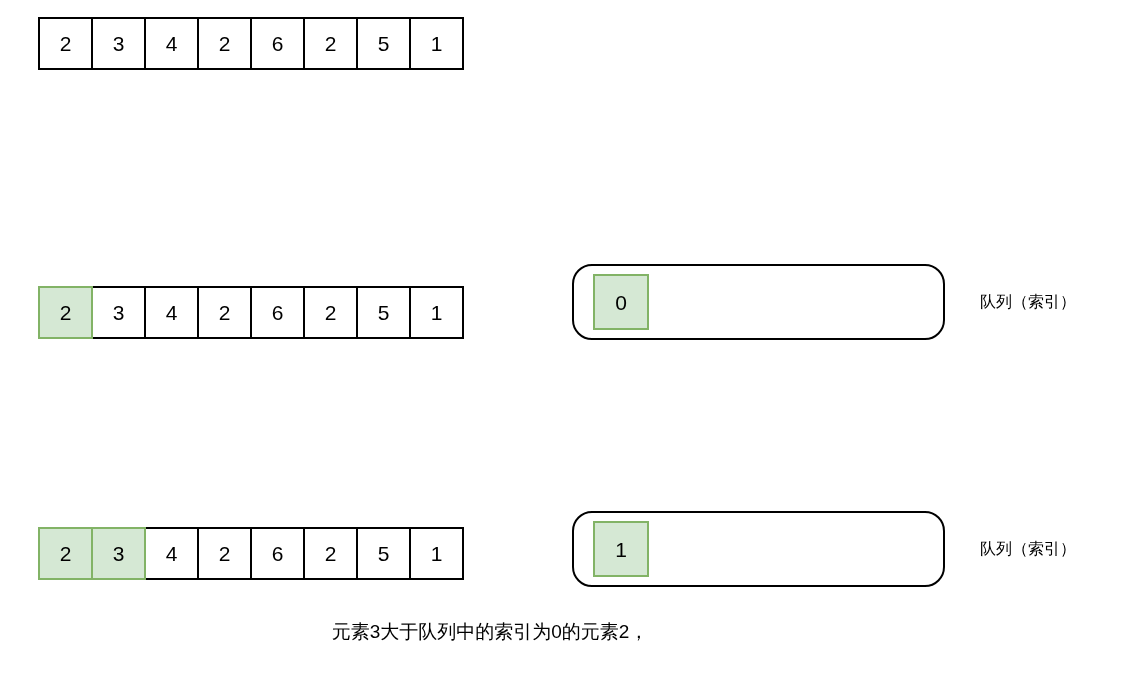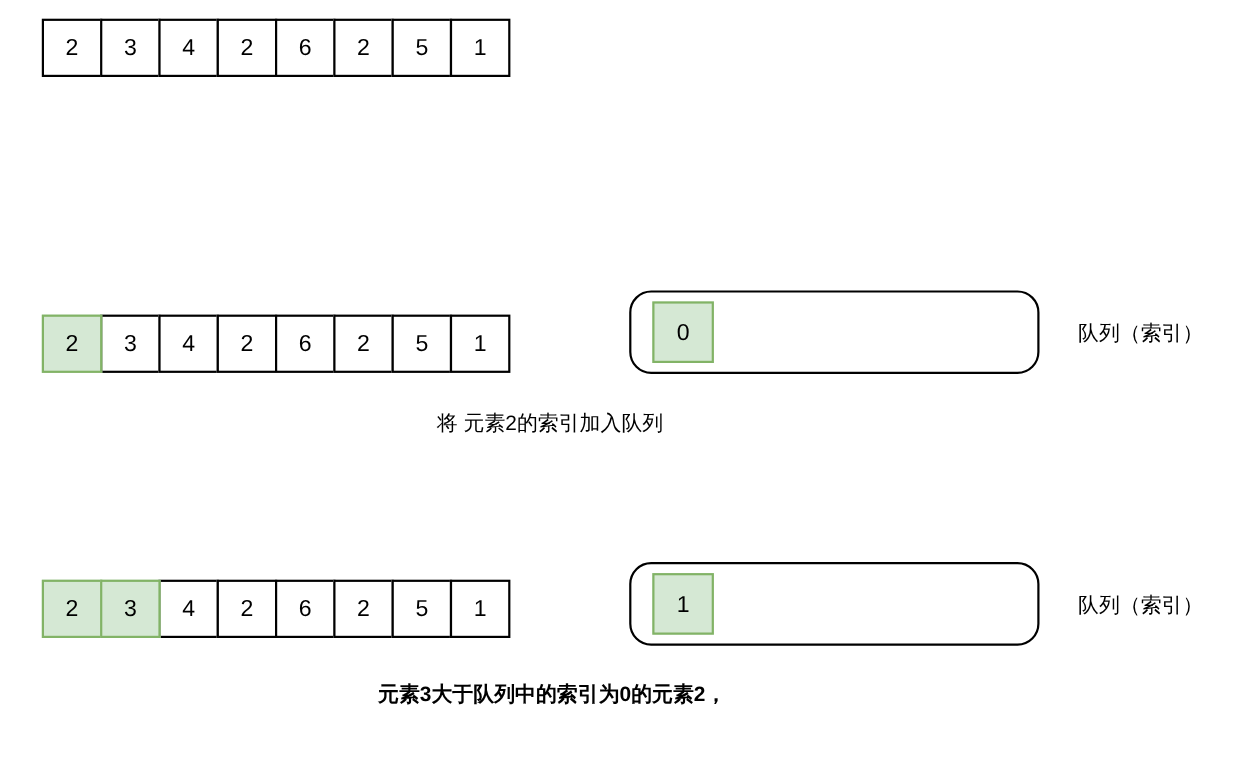--- a/index.html
+++ b/index.html
@@ -76,21 +76,21 @@
     align-items: center;
     justify-content: center;
     font-size: 21px;
     line-height: 1;
     color: #000000;
   }
 
   
   .side-label {
     position: absolute;
-    font-size: 19px;
+    font-size: 16px;
     line-height: 1;
     white-space: nowrap;
     color: #000000;
   }
   .caption {
     position: absolute;
     font-size: 19px;
     line-height: 25px;
     text-align: center;
     white-space: nowrap;
@@ -126,38 +126,35 @@
     <div class="cell">5</div>
     <div class="cell">1</div>
   </div>
 
   <div class="queue" style="left:572px; top:264px; width:373px; height:76px;">
     <div class="qitem">0</div>
   </div>
 
   <div class="side-label" style="left:980px; top:294px;">队列（索引）</div>
 
-  <div class="caption" style="left:0px; top:373px; width:1000px;">
-    <span class="ln">将 元素2的索引加入队列</span>
-  </div>
 
   <div class="array" style="left:38px; top:527px;">
     <div class="cell hl">2</div>
     <div class="cell hl">3</div>
     <div class="cell">4</div>
     <div class="cell">2</div>
     <div class="cell">6</div>
     <div class="cell">2</div>
     <div class="cell">5</div>
     <div class="cell">1</div>
   </div>
 
   <div class="queue" style="left:572px; top:511px; width:373px; height:76px;">
     <div class="qitem">1</div>
   </div>
 
   <div class="side-label" style="left:980px; top:541px;">队列（索引）</div>
 
-  <div class="caption" style="left:12px; top:619px; width:980px;font-weight:bold;">
+  <div class="caption" style="left:0px; top:619px; width:980px;">
     <span class="ln">元素3大于队列中的索引为0的元素2，</span>
   </div>
 
 </div>
 
 </body></html>

